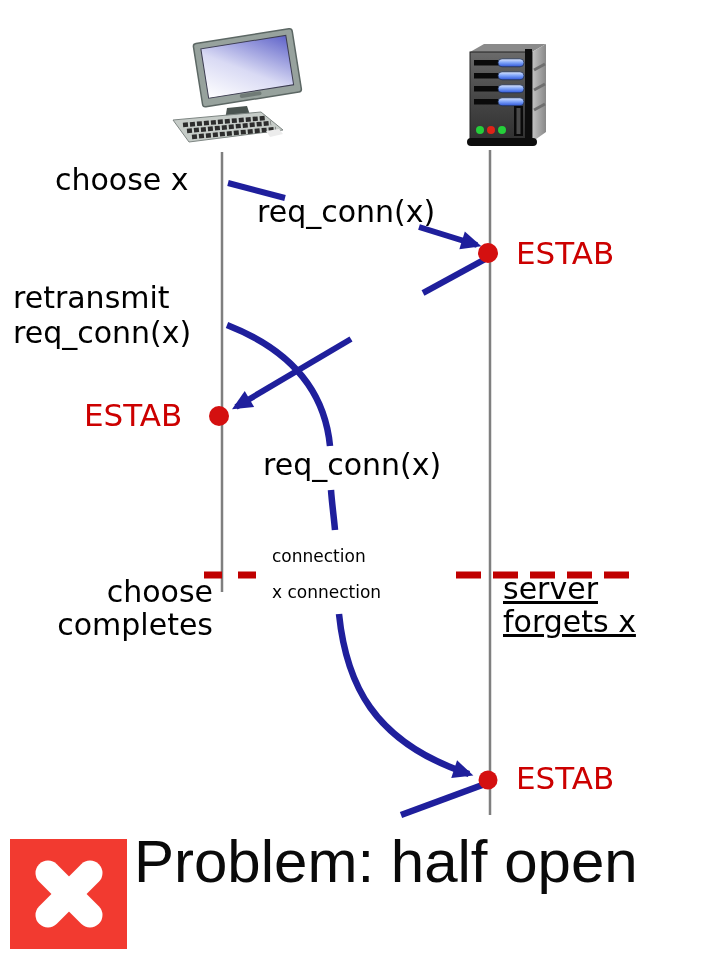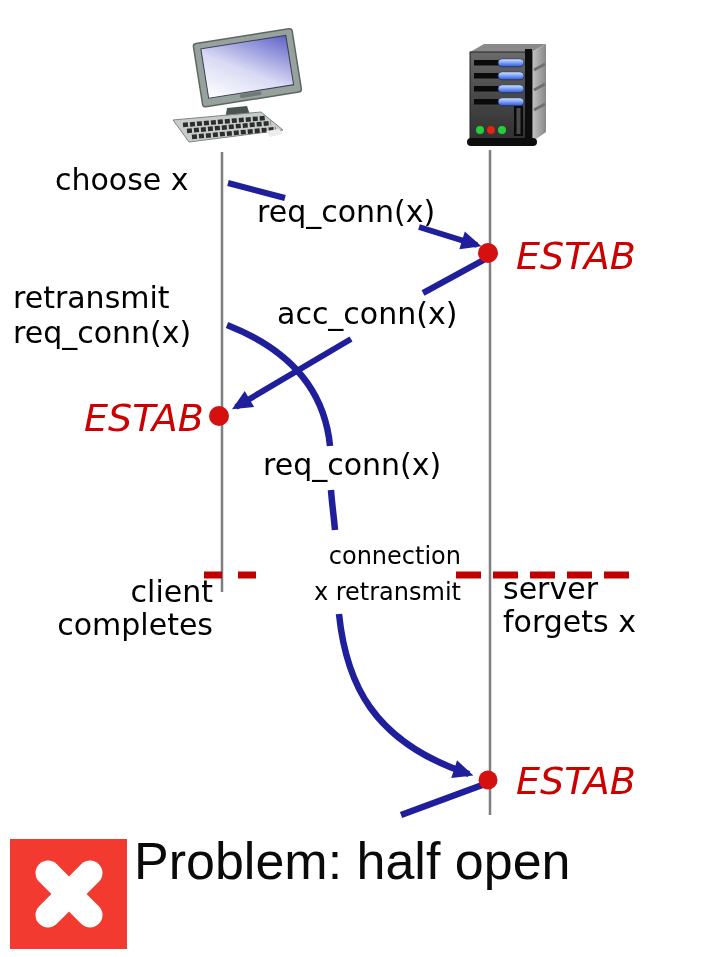--- a/index.html
+++ b/index.html
@@ -11,41 +11,41 @@
     --timeline-gray:#7f7f7f;
     --text-black:#000000;
   }
   html,body{margin:0;padding:0;background:#ffffff;}
   .stage{
     position:relative;width:722px;height:957px;background:#ffffff;overflow:hidden;
     font-family:"DejaVu Sans",sans-serif;color:var(--text-black);margin-top:12px;
   }
   .stage svg.layer{position:absolute;left:0;top:0;}
   .lbl{position:absolute;white-space:nowrap;font-size:30px;line-height:1.1;}
-  .lbl.red{color:var(--state-red);font-size:38px;font-style:italic;}
+  .lbl.red{color:var(--state-red);font-size:31px;}
   .lbl.block{white-space:normal;}
   .lbl .ln{display:block;}
   .choose-x{left:55px;top:151px;}
   .req-conn-1{left:257px;top:183px;}
   .estab-top{left:516px;top:224px;}
   .retransmit{left:13px;top:268px;width:196px;text-align:left;line-height:35px;}
   .acc-conn{left:277px;top:285px;}
   .estab-client{left:84px;top:386px;}
   .req-conn-2{left:263px;top:436px;}
-  .conn-completes{left:289px;top:526px;width:172px;text-align:right;font-size:24px;line-height:36px;}
+  .conn-completes{left:272px;top:526px;width:172px;text-align:left;font-size:17px;line-height:36px;}
   .client-term{left:18px;top:563px;width:195px;text-align:right;line-height:33px;}
-  .server-forgets{left:503px;top:560px;line-height:33px;}
+  .server-forgets{left:503px;top:560px;line-height:33px;text-decoration:underline;}
   .estab-bottom{left:516px;top:749px;}
   .problem-box{
     position:absolute;left:10px;top:827px;width:117px;height:110px;
     background:var(--problem-red);display:flex;align-items:center;justify-content:center;
   }
   .problem-text{
     position:absolute;left:134px;top:820px;
-    font-family:"Liberation Sans",sans-serif;font-size:52px;line-height:59px;color:#0a0a0a;
+    font-family:"Liberation Sans",sans-serif;font-size:60px;line-height:59px;color:#0a0a0a;
     white-space:nowrap;
   }
 </style>
 </head>
 <body>
 
 <div class="stage">
 
   <svg class="layer" width="722" height="957" viewBox="0 0 722 957">
     <defs>
@@ -149,33 +149,32 @@
 
   <div class="lbl req-conn-1">req_conn(x)</div>
 
   <div class="lbl red estab-top">ESTAB</div>
 
   <div class="lbl block retransmit">
     <span class="ln">retransmit</span>
     <span class="ln">req_conn(x)</span>
   </div>
 
-  <div class="lbl acc-conn">acc_conn(x)</div>
 
   <div class="lbl red estab-client">ESTAB</div>
 
   <div class="lbl req-conn-2">req_conn(x)</div>
 
   <div class="lbl block conn-completes">
     <span class="ln">connection</span>
-    <span class="ln">x retransmit</span>
+    <span class="ln">x connection</span>
   </div>
 
   <div class="lbl block client-term">
-    <span class="ln">client</span>
+    <span class="ln">choose</span>
     <span class="ln">completes</span>
   </div>
 
   <div class="lbl block server-forgets">
     <span class="ln">server</span>
     <span class="ln">forgets x</span>
   </div>
 
   <div class="lbl red estab-bottom">ESTAB</div>
 

